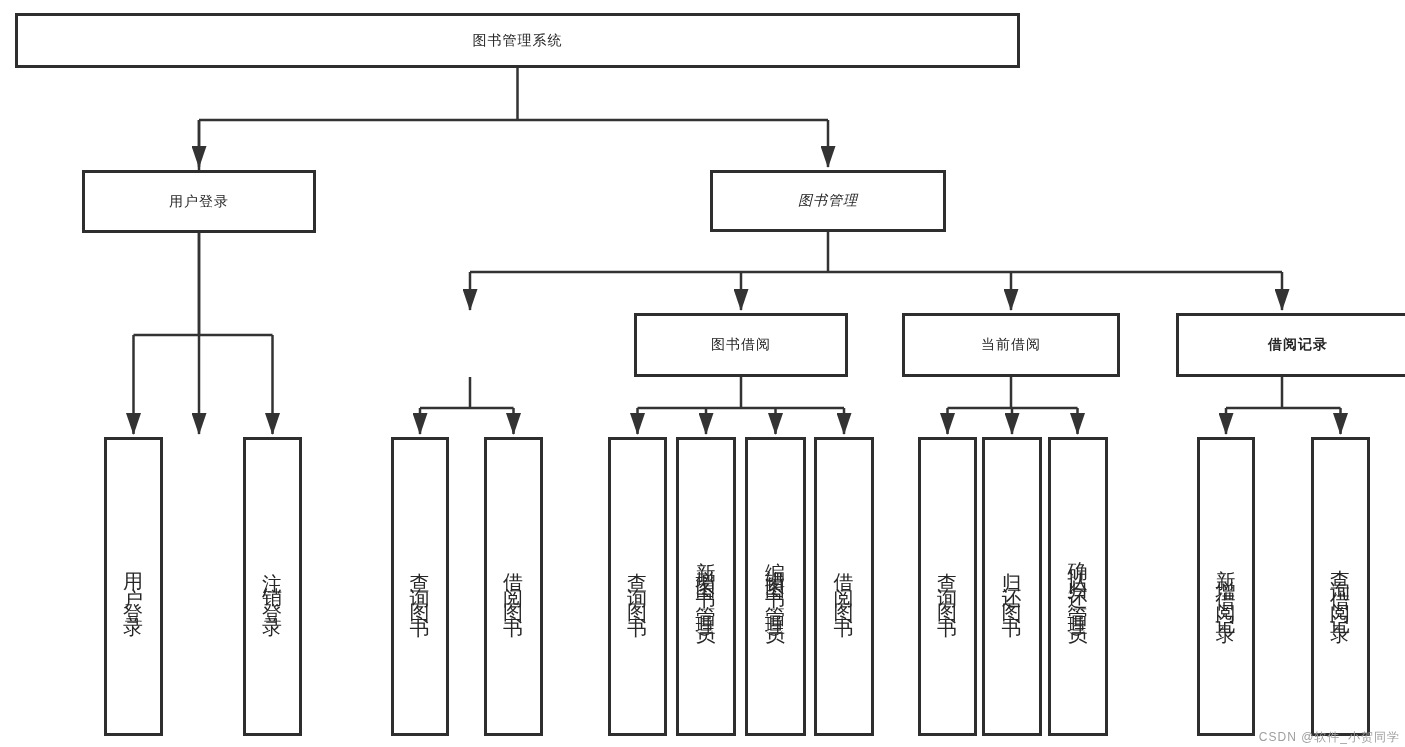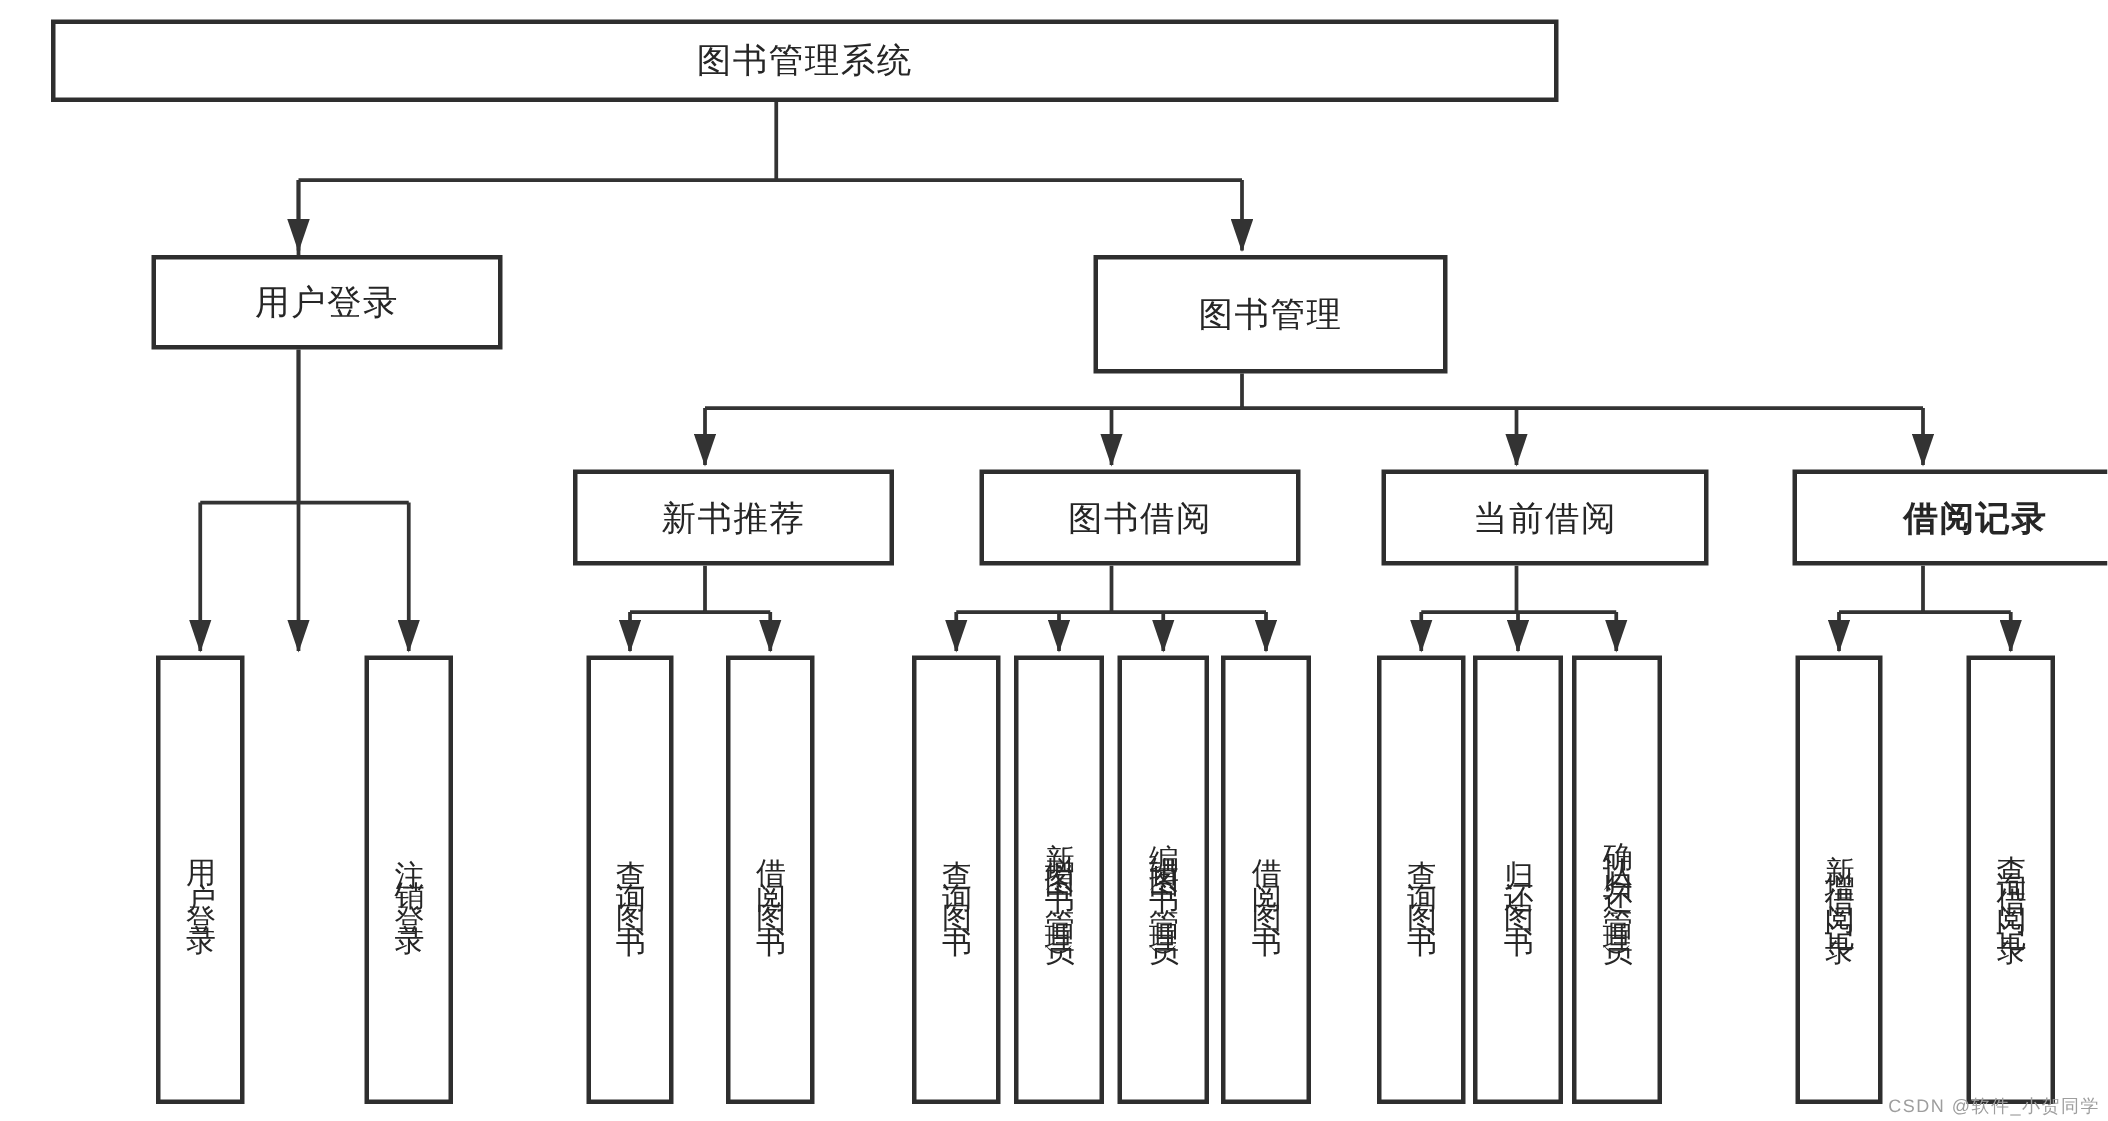--- a/index.html
+++ b/index.html
@@ -20,25 +20,24 @@
     position: absolute;
     box-sizing: border-box;
     background: #ffffff;
     border: 3px solid #2e2e2e;
     display: flex;
     align-items: center;
     justify-content: center;
     color: #262626;
   }
   .h {
-    font-size: 23px;
+    font-size: 14px;
     font-weight: 500;
     letter-spacing: 1px;
     white-space: nowrap;
-    margin-left: 19px;
   }
   .v {
     writing-mode: vertical-rl;
     text-orientation: mixed;
     font-size: 20px;
     font-weight: 500;
     line-height: 1;
   }
   .ls4 { letter-spacing: 15px; }
   .ls6 { letter-spacing: 11px; }
@@ -116,27 +115,24 @@
     </g>
   </svg>
 
   <div class="box h" style="left:15px; top:13px; width:1005px; height:55px;">
     <span>图书管理系统</span>
   </div>
 
   <div class="box h" style="left:82px; top:170px; width:234px; height:63px;">
     <span>用户登录</span>
   </div>
-  <div class="box h" style="left:710px; top:170px; width:236px; height:79px;">
+  <div class="box h" style="left:710px; top:170px; width:236px; height:62px;font-style:italic;">
     <span>图书管理</span>
   </div>
 
-  <div class="box h" style="left:363px; top:313px; width:214px; height:64px;">
-    <span>新书推荐</span>
-  </div>
   <div class="box h" style="left:902px; top:313px; width:218px; height:64px;">
     <span>当前借阅</span>
   </div>
   <div class="box h" style="left:634px; top:313px; width:214px; height:64px;">
     <span>图书借阅</span>
   </div>
   <div class="box h" style="left:1176px; top:313px; width:244px; height:64px;font-weight:bold;">
     <span>借阅记录</span>
   </div>
 

